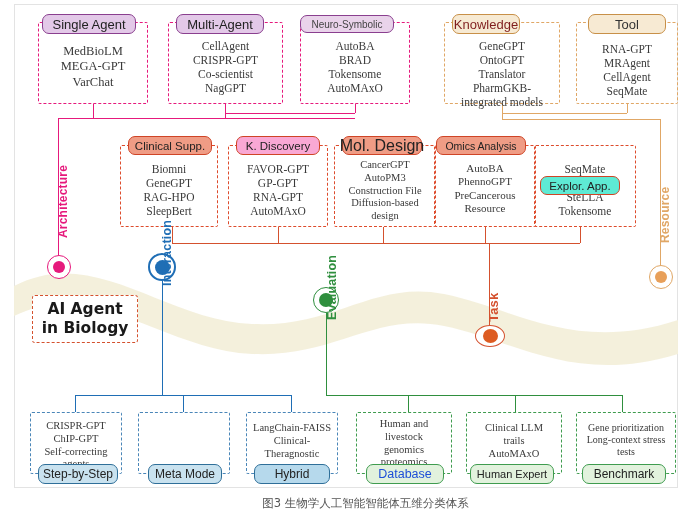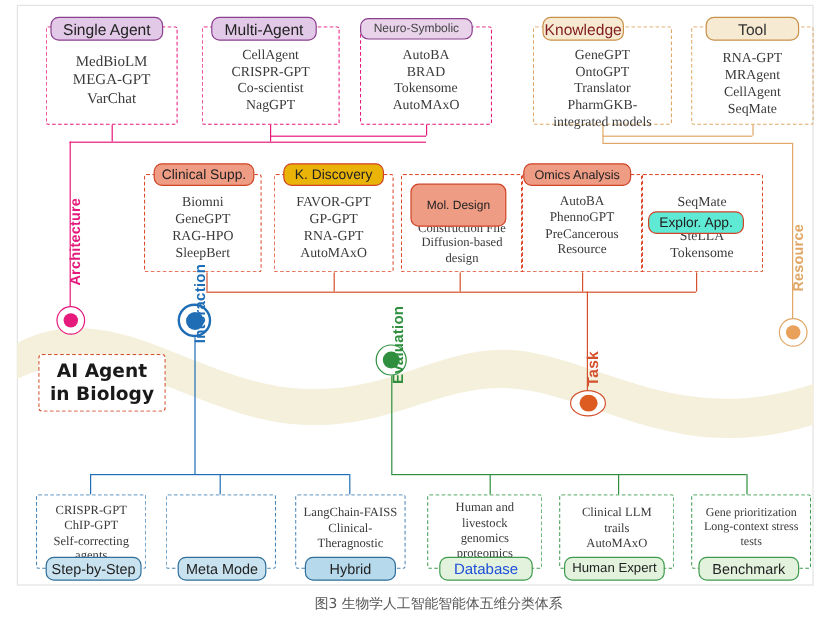--- a/index.html
+++ b/index.html
@@ -188,23 +188,23 @@
         <div>SeqMate</div>
         <div>STAgent</div>
         <div>SteLLA</div>
         <div>Tokensome</div>
       </div>
   </div>
 
   <div class="pill" style="left:128px;top:136px;width:84px;height:19px;border-color:#cf4426;
        background:#ef9c85;color:#222;font-size:11.5px;">Clinical Supp.</div>
   <div class="pill" style="left:236px;top:136px;width:84px;height:19px;border-color:#cf4426;
-       background:#eab308;color:#222;font-size:11.5px;">K. Discovery</div>
-  <div class="pill" style="left:342px;top:136px;width:80px;height:36px;border-color:#cf4426;
-       background:#ef9c85;color:#222;font-size:10px;margin-top:17px;">Mol. Design</div>
+       background:#f9a8d4;color:#222;font-size:11.5px;">K. Discovery</div>
+  <div class="pill" style="left:342px;top:136px;width:80px;height:19px;border-color:#cf4426;
+       background:#ef9c85;color:#222;font-size:16px;">Mol. Design</div>
   <div class="pill" style="left:436px;top:136px;width:90px;height:19px;border-color:#cf4426;
        background:#ef9c85;color:#222;font-size:10.5px;">Omics Analysis</div>
   <div class="pill" style="left:540px;top:136px;width:80px;height:19px;border-color:#cf4426;
        background:#5eead4;color:#222;font-size:11.5px;margin-top:40px;">Explor. App.</div>
 
   <div class="ln lnv" style="left:172px;top:227px;height:16px;border-color:#d4512e;"></div>
   <div class="ln lnv" style="left:278px;top:227px;height:16px;border-color:#d4512e;"></div>
   <div class="ln lnv" style="left:383px;top:227px;height:16px;border-color:#d4512e;"></div>
   <div class="ln lnv" style="left:485px;top:227px;height:16px;border-color:#d4512e;"></div>
   <div class="ln lnv" style="left:580px;top:227px;height:16px;border-color:#d4512e;"></div>

